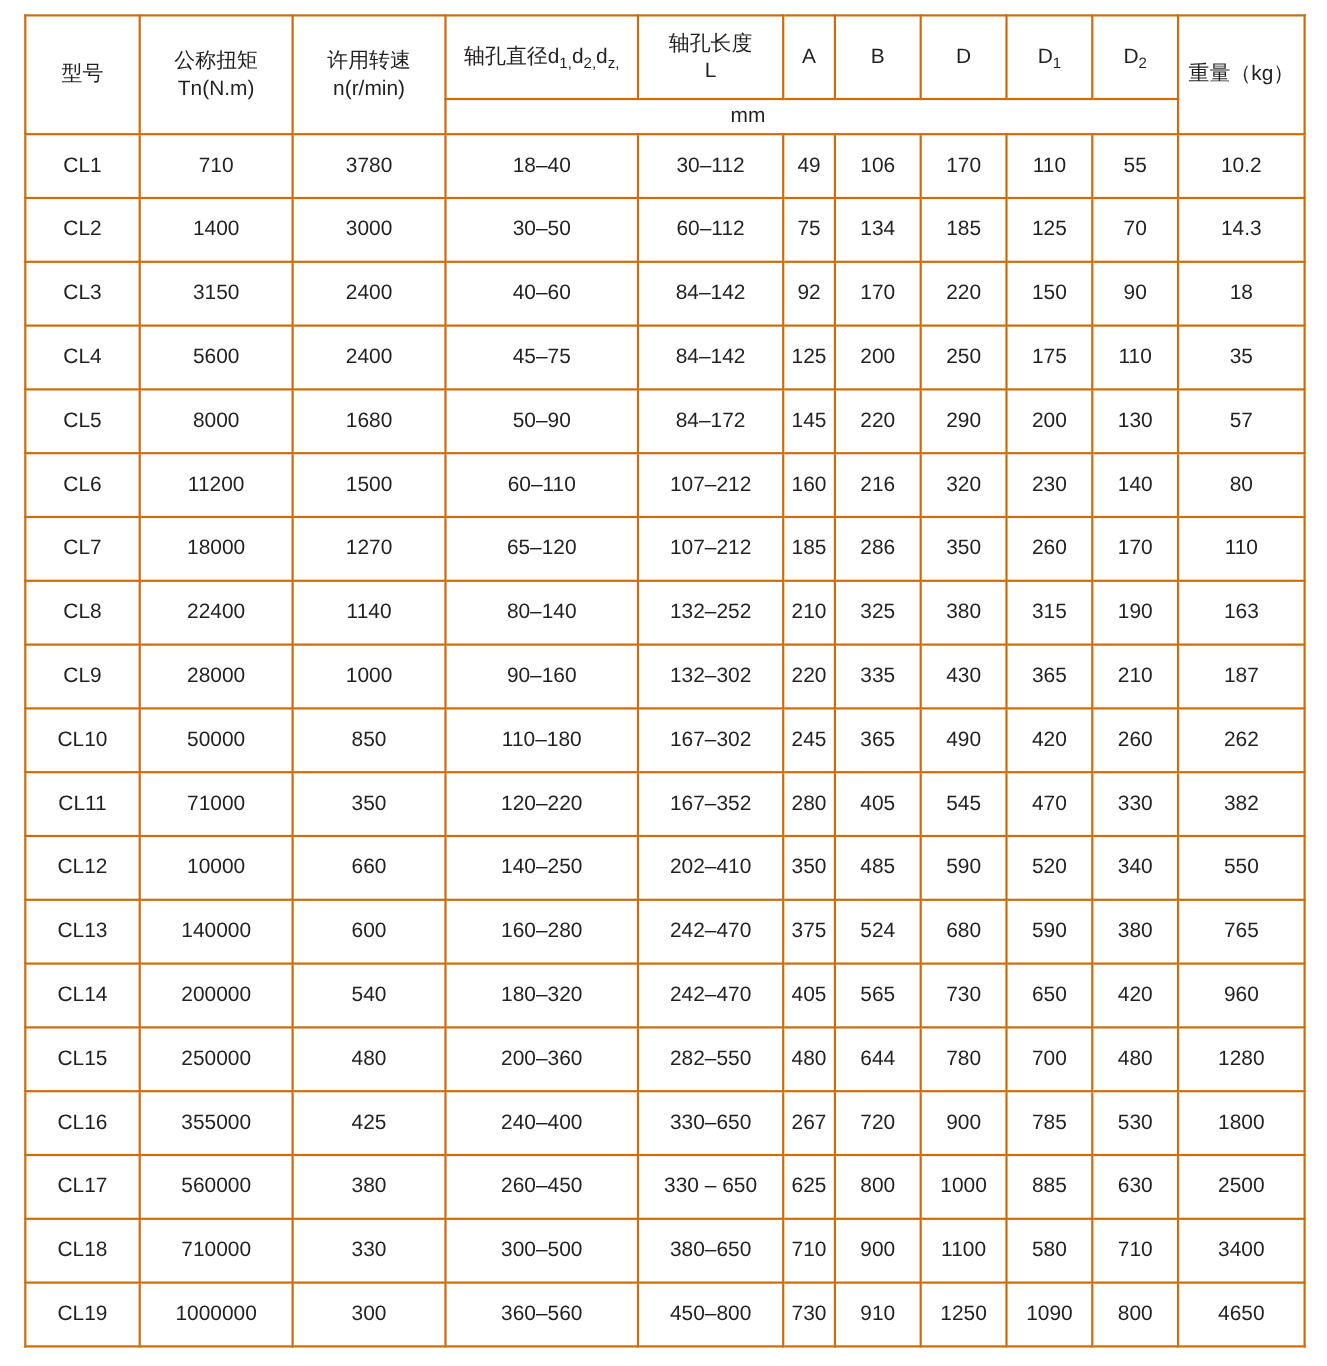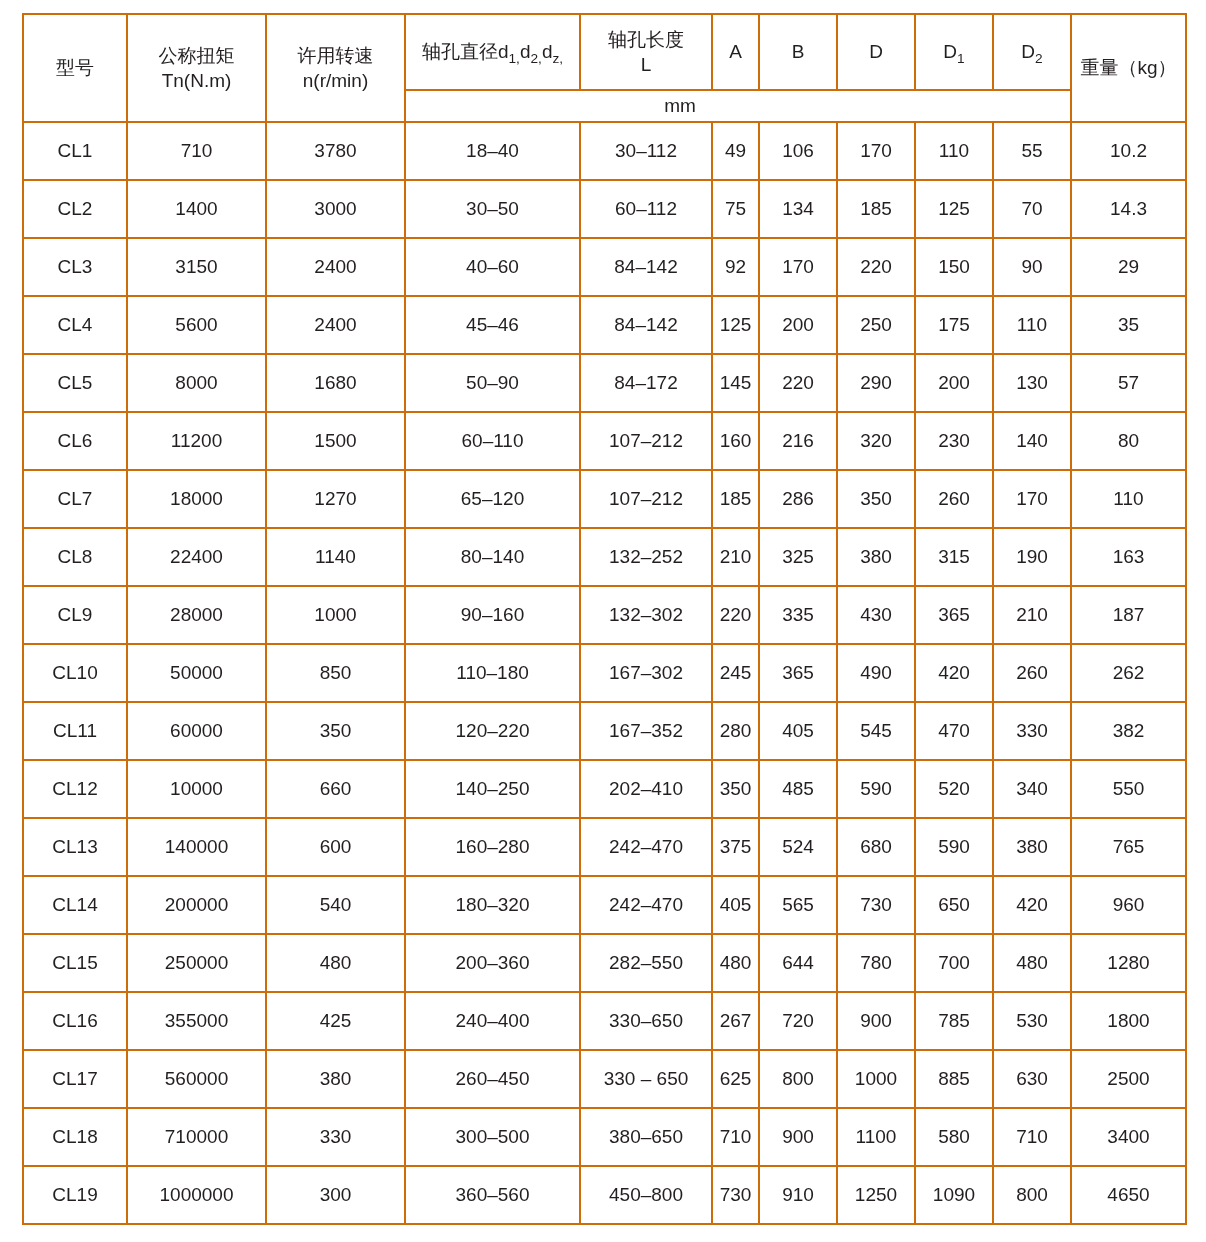--- a/index.html
+++ b/index.html
@@ -179,27 +179,27 @@
           <td>CL3</td>
           <td>3150</td>
           <td>2400</td>
           <td>40–60</td>
           <td>84–142</td>
           <td>92</td>
           <td>170</td>
           <td>220</td>
           <td>150</td>
           <td>90</td>
-          <td>29</td>
+          <td>18</td>
         </tr>
         <tr>
           <td>CL4</td>
           <td>5600</td>
           <td>2400</td>
-          <td>45–46</td>
+          <td>45–75</td>
           <td>84–142</td>
           <td>125</td>
           <td>200</td>
           <td>250</td>
           <td>175</td>
           <td>110</td>
           <td>35</td>
         </tr>
         <tr>
           <td>CL5</td>
@@ -274,21 +274,21 @@
           <td>167–302</td>
           <td class="cell-a-raised">245</td>
           <td>365</td>
           <td>490</td>
           <td>420</td>
           <td>260</td>
           <td>262</td>
         </tr>
         <tr>
           <td>CL11</td>
-          <td>60000</td>
+          <td>71000</td>
           <td>350</td>
           <td>120–220</td>
           <td>167–352</td>
           <td class="cell-a-raised">280</td>
           <td>405</td>
           <td>545</td>
           <td>470</td>
           <td>330</td>
           <td>382</td>
         </tr>

